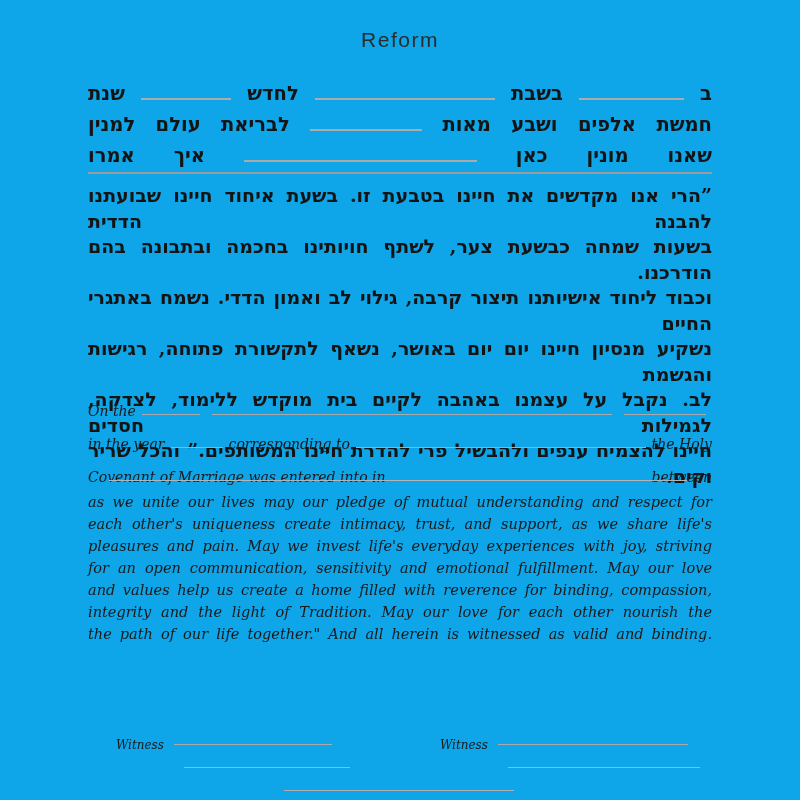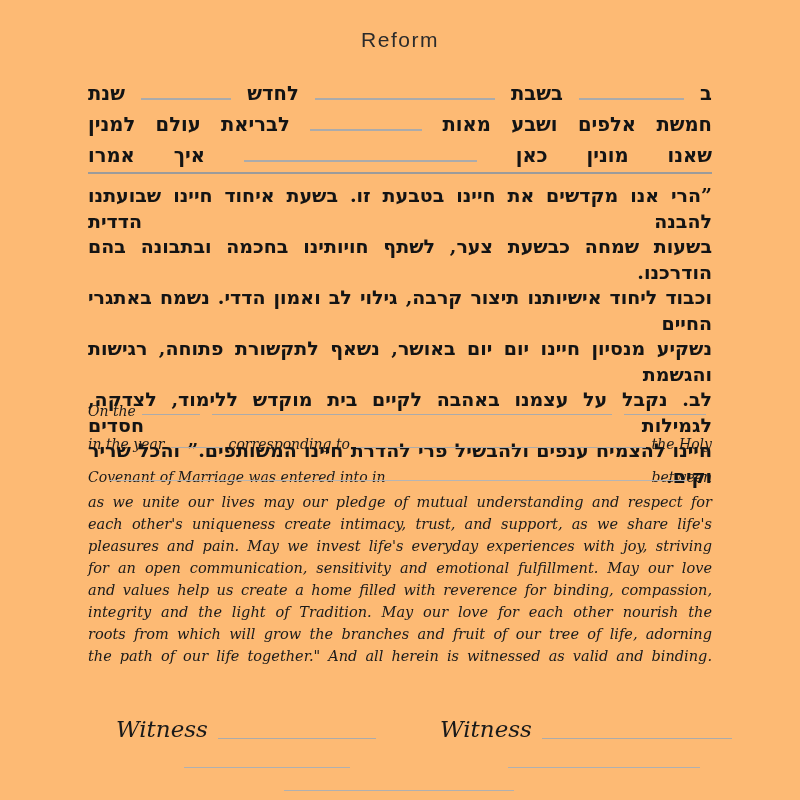--- a/index.html
+++ b/index.html
@@ -1,20 +1,20 @@
 <!DOCTYPE html>
 <html><head>
 <meta charset="utf-8">
 <style>
   html, body { margin: 0; padding: 0; background: #ffffff; }
   .page {
     position: relative;
     width: 800px;
     height: 800px;
-    background: #fdba74;
+    background: #0ea5e9;
     overflow: hidden;
     color: #1a1a1a;
   }
 
   
   .title {
     position: absolute;
     top: 28px; left: 0; width: 800px;
     margin: 0;
     text-align: center;
@@ -90,21 +90,21 @@
   .eng-para { position: absolute; top: 491px; left: 88px; width: 624px; }
   .eng-line {
     text-align: justify;
     text-align-last: justify;
     font-size: 14.5px;
     line-height: 22px;
   }
 
   
   .witness { position: absolute; top: 716px; left: 88px; width: 624px; height: 84px; }
-  .w-group { position: absolute; top: 0; display: flex; align-items: flex-end; height: 26px; font-size: 23px; }
+  .w-group { position: absolute; top: 16px; display: flex; align-items: center; height: 26px; font-size: 12px; }
   .w-group .blank { margin: 0 0 3px 10px; border-bottom-width: 1.5px; }
   .w-left  { left: 28px; }
   .w-right { left: 352px; }
   .w-blank { position: absolute; height: 1px; border-bottom: 1.5px solid #b0b0b0; }
   .w2-left  { top: 50px; left: 96px;  width: 166px; }
   .w2-right { top: 50px; left: 420px; width: 192px; }
   .w3-center{ top: 73px; left: 196px; width: 230px; }
 </style>
 </head>
 <body>
@@ -177,21 +177,20 @@
 
   <div class="center-line"></div>
 
   <div class="eng-para eng">
     <div class="eng-line">as we unite our lives may our pledge of mutual understanding and respect for</div>
     <div class="eng-line">each other's uniqueness create intimacy, trust, and support, as we share life's</div>
     <div class="eng-line">pleasures and pain. May we invest life's everyday experiences with joy, striving</div>
     <div class="eng-line">for an open communication, sensitivity and emotional fulfillment. May our love</div>
     <div class="eng-line">and values help us create a home filled with reverence for binding, compassion,</div>
     <div class="eng-line">integrity and the light of Tradition. May our love for each other nourish the</div>
-    <div class="eng-line">roots from which will grow the branches and fruit of our tree of life, adorning</div>
     <div class="eng-line">the path of our life together." And all herein is witnessed as valid and binding.</div>
   </div>
 
   <div class="witness eng">
     <div class="w-group w-left">
       <span>Witness</span>
       <span class="blank" style="width:158px"></span>
     </div>
     <div class="w-group w-right">
       <span>Witness</span>

